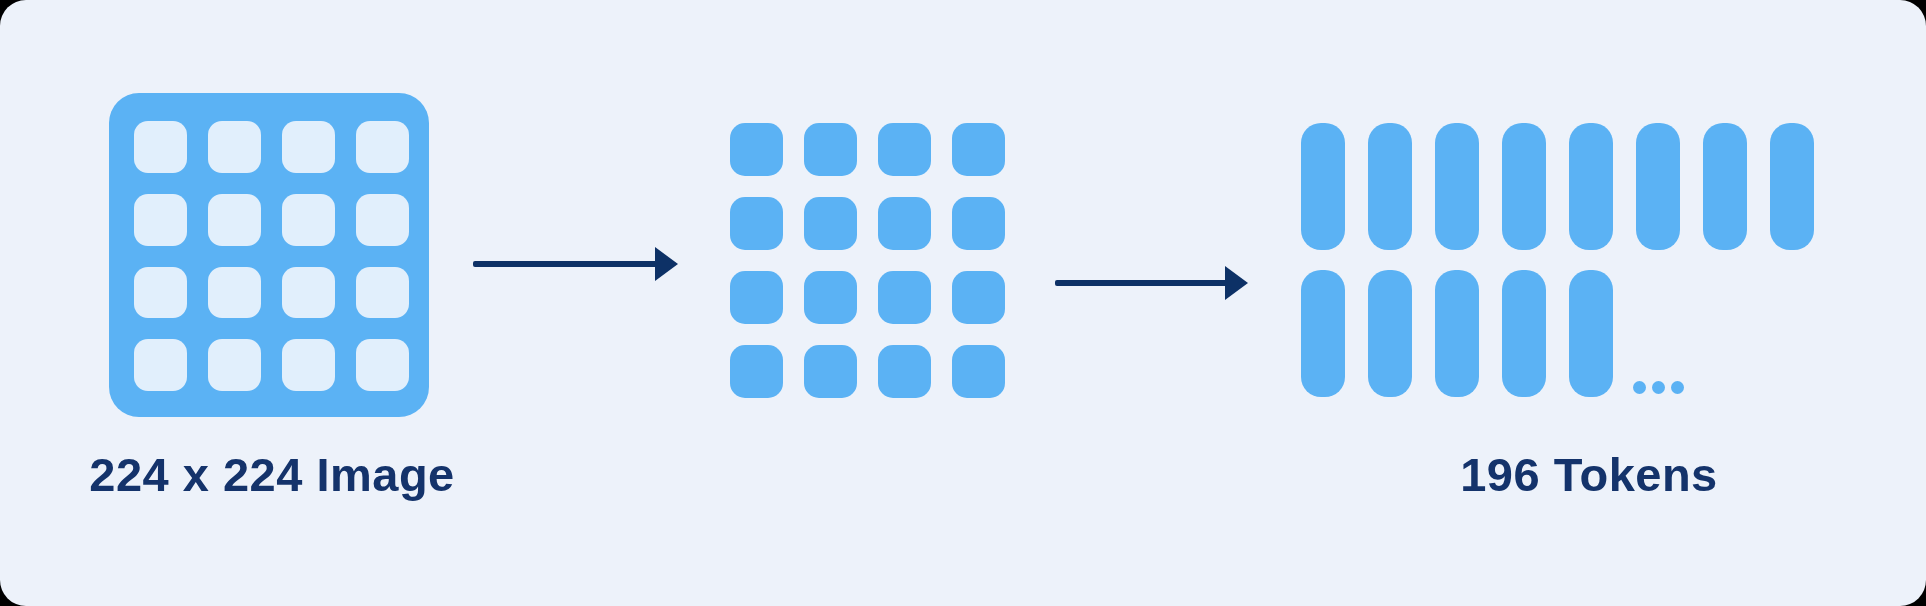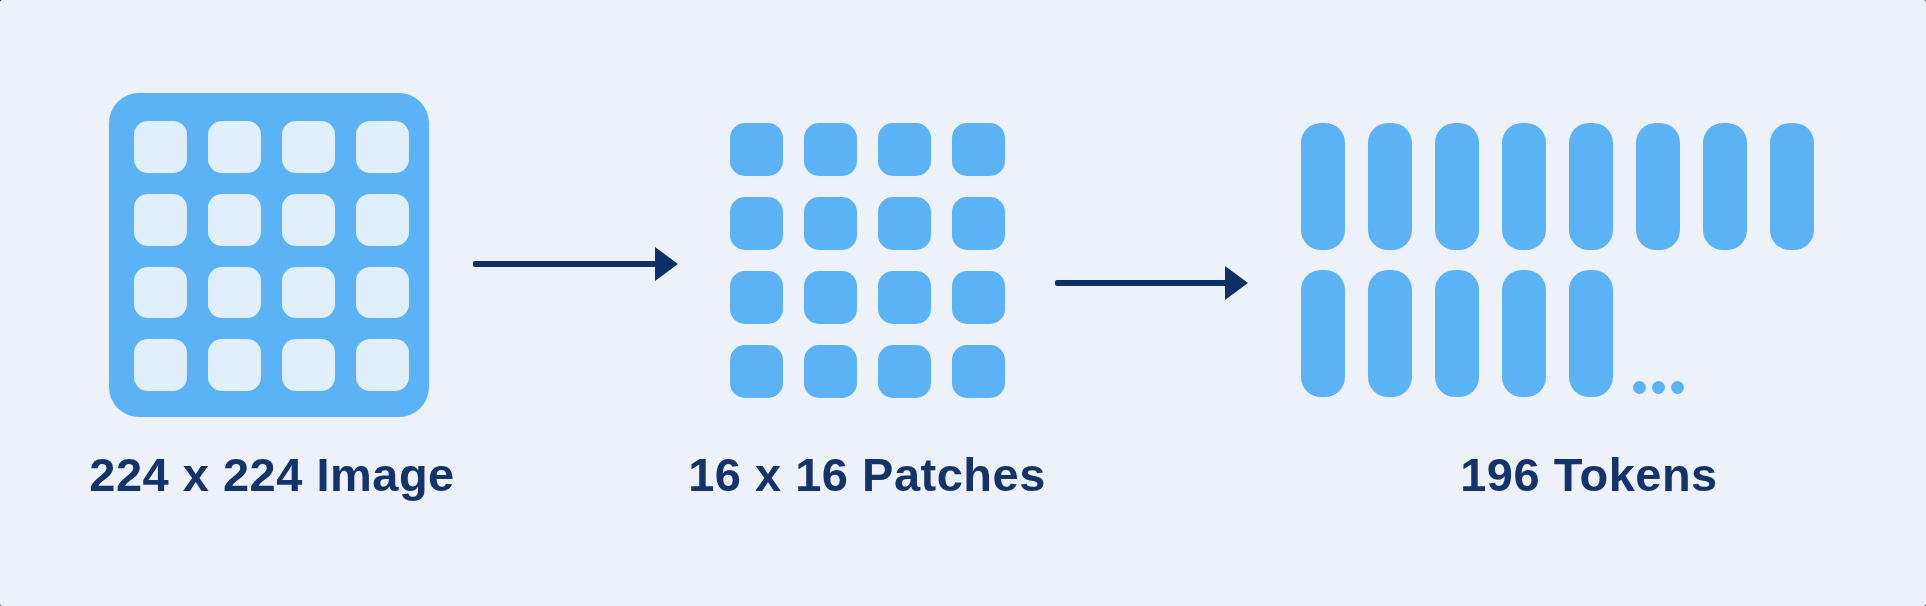--- a/index.html
+++ b/index.html
@@ -2,21 +2,21 @@
 <html style="--page-bg: #000000; --panel-bg: #EDF2FA; --blue: #5BB2F4; --light-cell: #E1EFFC; --navy: #14336B; --arrow: #0D3166;"><head>
 <meta charset="utf-8">
 <style>
   :root{
     --page-bg:#000000; --panel-bg:#EDF2FA; --blue:#5BB2F4;
     --light-cell:#E1EFFC; --navy:#14336B; --arrow:#0D3166;
   }
   html,body{margin:0;padding:0;}
   body{width:1926px;height:606px;background:var(--page-bg);overflow:hidden;
        font-family:"Liberation Sans", sans-serif;}
-  .panel{position:relative;width:1926px;height:606px;border-radius:2px;
+  .panel{position:relative;width:1926px;height:606px;border-radius:26px;
          background:var(--panel-bg);overflow:hidden;}
 
   
   .image-block{position:absolute;left:109px;top:93px;width:320px;height:324px;
                border-radius:30px;background:var(--blue);box-sizing:border-box;
                padding:28px 20px 26px 25px;}
   .image-grid{display:grid;width:100%;height:100%;
               grid-template-columns:repeat(4,1fr);grid-template-rows:repeat(4,1fr);
               gap:21px;}
   .image-cell{background:var(--light-cell);border-radius:14px;}
@@ -128,17 +128,16 @@
     </div>
 
   <div class="ellipsis">
       <div class="dot"></div>
       <div class="dot"></div>
       <div class="dot"></div>
     </div>
 
   <div class="label label-1">224 x 224 Image</div>
 
-  <div class="label label-2">16 x 16 Patches</div>
 
   <div class="label label-3">196 Tokens</div>
 
 </div>
 
 </body></html>

